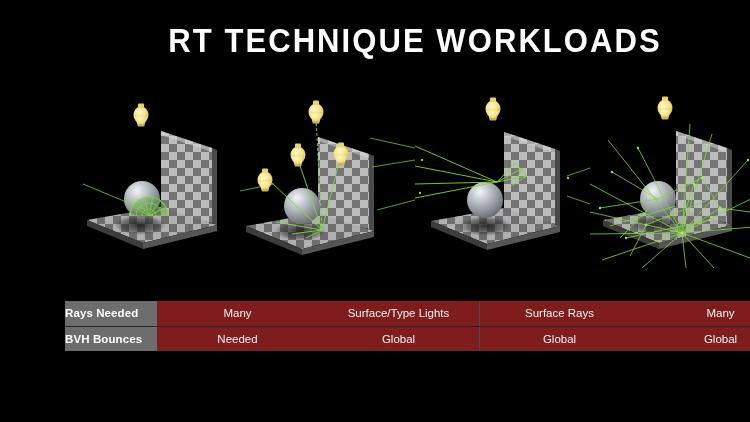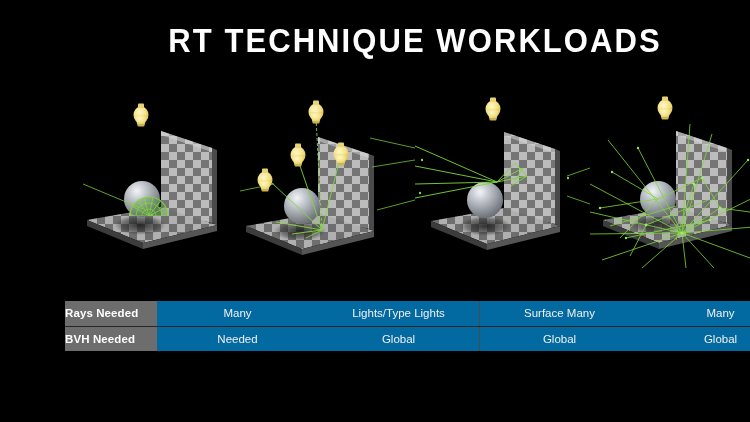--- a/index.html
+++ b/index.html
@@ -98,21 +98,21 @@
     width: 92px;
     background: #6d6d6d;
     color: #ffffff;
     font-size: 11.5px;
     font-weight: bold;
     padding-left: 8px;
     letter-spacing: 0.1px;
     transform-origin: left center;
   }
   td.cell {
-    background: #0369a1;
+    background: #7f1d1d;
     color: #f0f0f0;
     font-size: 11.5px;
     text-align: center;
     font-weight: normal;
   }
   td.cell.div-left { box-shadow: inset 1px 0 0 #4a4a4a; }
 </style>
 </head>
 <body>
 
@@ -454,26 +454,26 @@
     </div>
 
   </div>
 
 
   <table id="table">
     <tbody>
       <tr>
         <td class="rowlabel">Rays Needed</td>
         <td class="cell">Many</td>
-        <td class="cell">Lights/Type Lights</td>
-        <td class="cell div-left">Surface Many</td>
+        <td class="cell">Surface/Type Lights</td>
+        <td class="cell div-left">Surface Rays</td>
         <td class="cell">Many</td>
       </tr>
       <tr>
-        <td class="rowlabel">BVH Needed</td>
+        <td class="rowlabel">BVH Bounces</td>
         <td class="cell">Needed</td>
         <td class="cell">Global</td>
         <td class="cell div-left">Global</td>
         <td class="cell">Global</td>
       </tr>
     </tbody>
   </table>
 
 </div>
 

